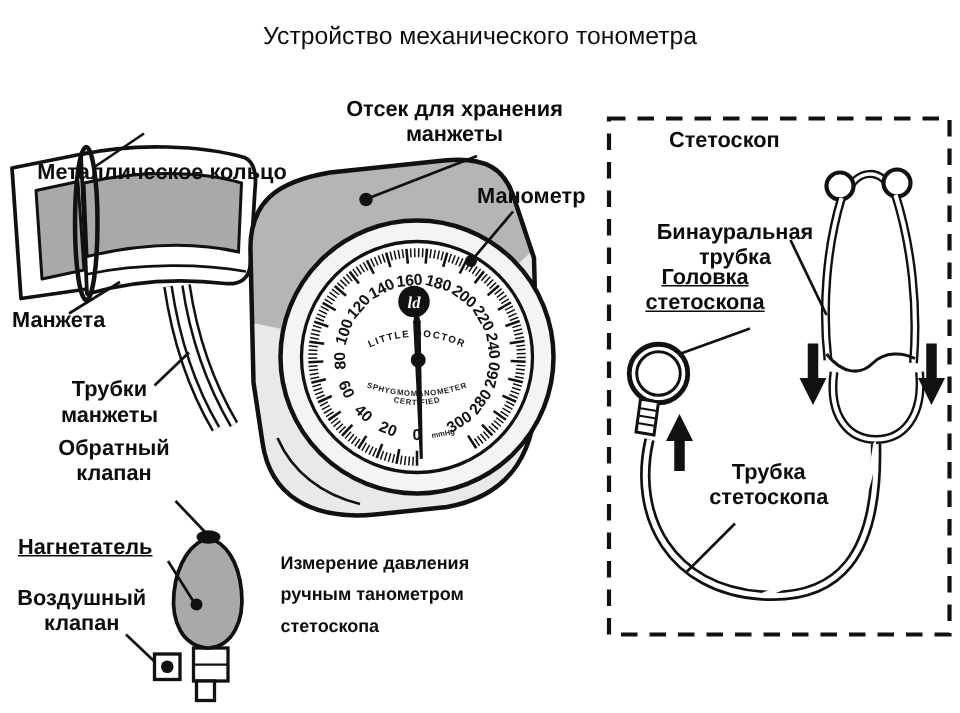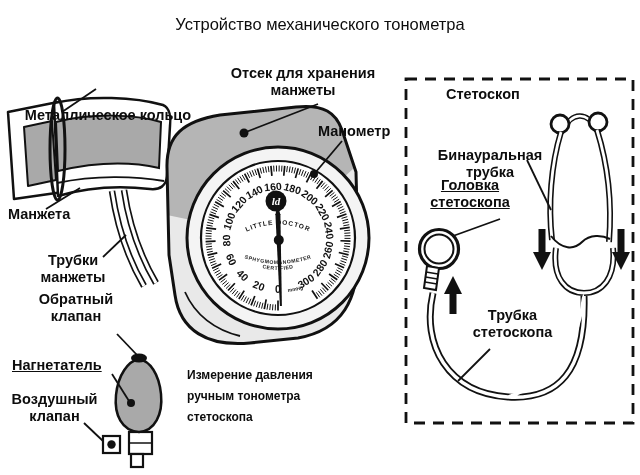--- a/index.html
+++ b/index.html
@@ -345,17 +345,17 @@
   <div>стетоскопа</div>
 </div>
 
 <div class="lbl" style="left:455px;top:307px;width:115px;">
   <div>Трубка</div>
   <div>стетоскопа</div>
 </div>
 
 <div class="caption">
   <div>Измерение давления</div>
-  <div>ручным тонометра</div>
+  <div>ручным танометром</div>
   <div>стетоскопа</div>
 </div>
 
 </div>
 
 </body></html>

